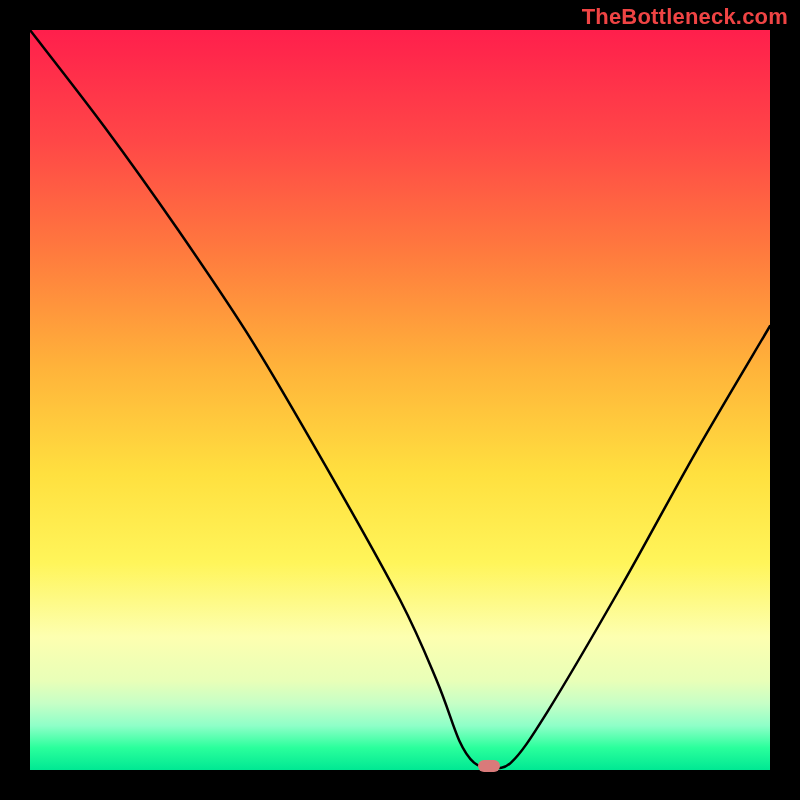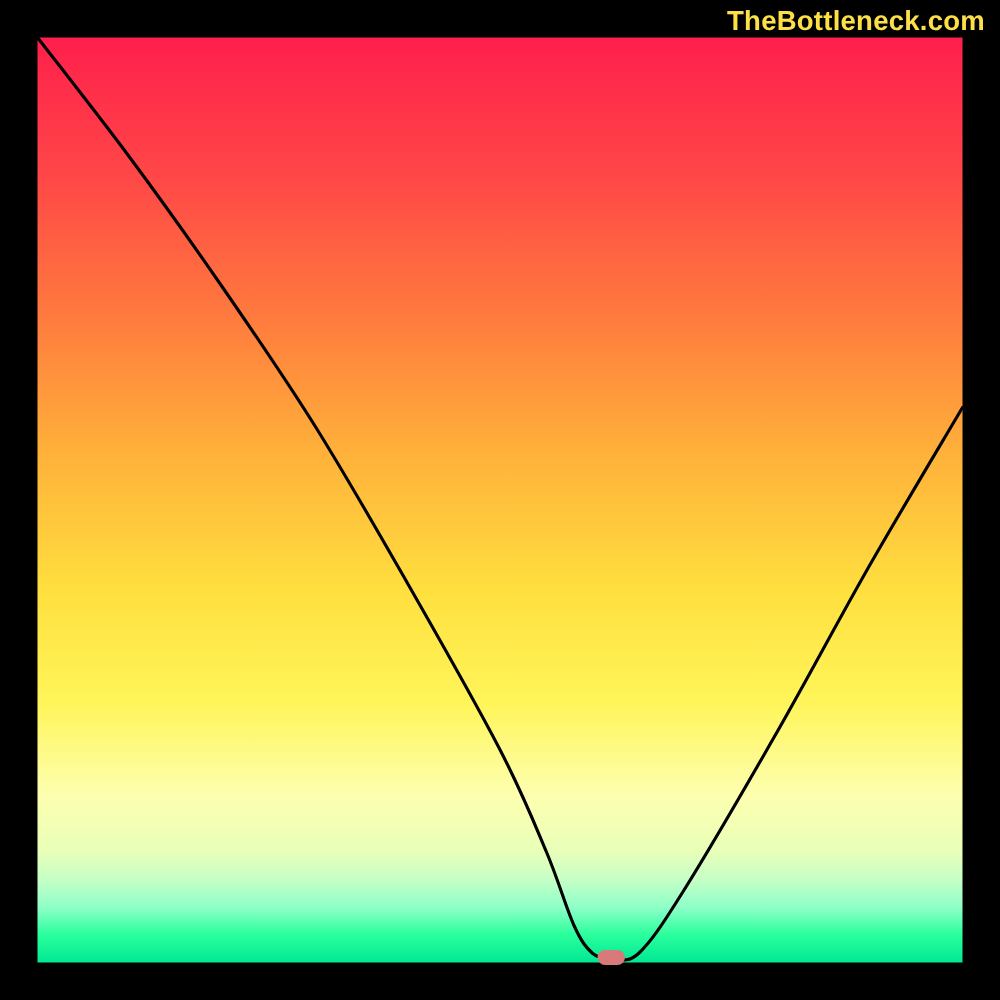--- a/index.html
+++ b/index.html
@@ -37,21 +37,21 @@
       #00e893 100%
     );
   }
   .watermark {
     position: absolute;
     top: 4px;
     right: 12px;
     font-family: Arial, Helvetica, sans-serif;
     font-size: 22px;
     font-weight: 600;
-    color: #fde047;
+    color: #ef4444;
     letter-spacing: 0.2px;
   }
   svg.curve {
     position: absolute;
     left: 0;
     top: 0;
     width: 740px;
     height: 740px;
     overflow: visible;
   }

